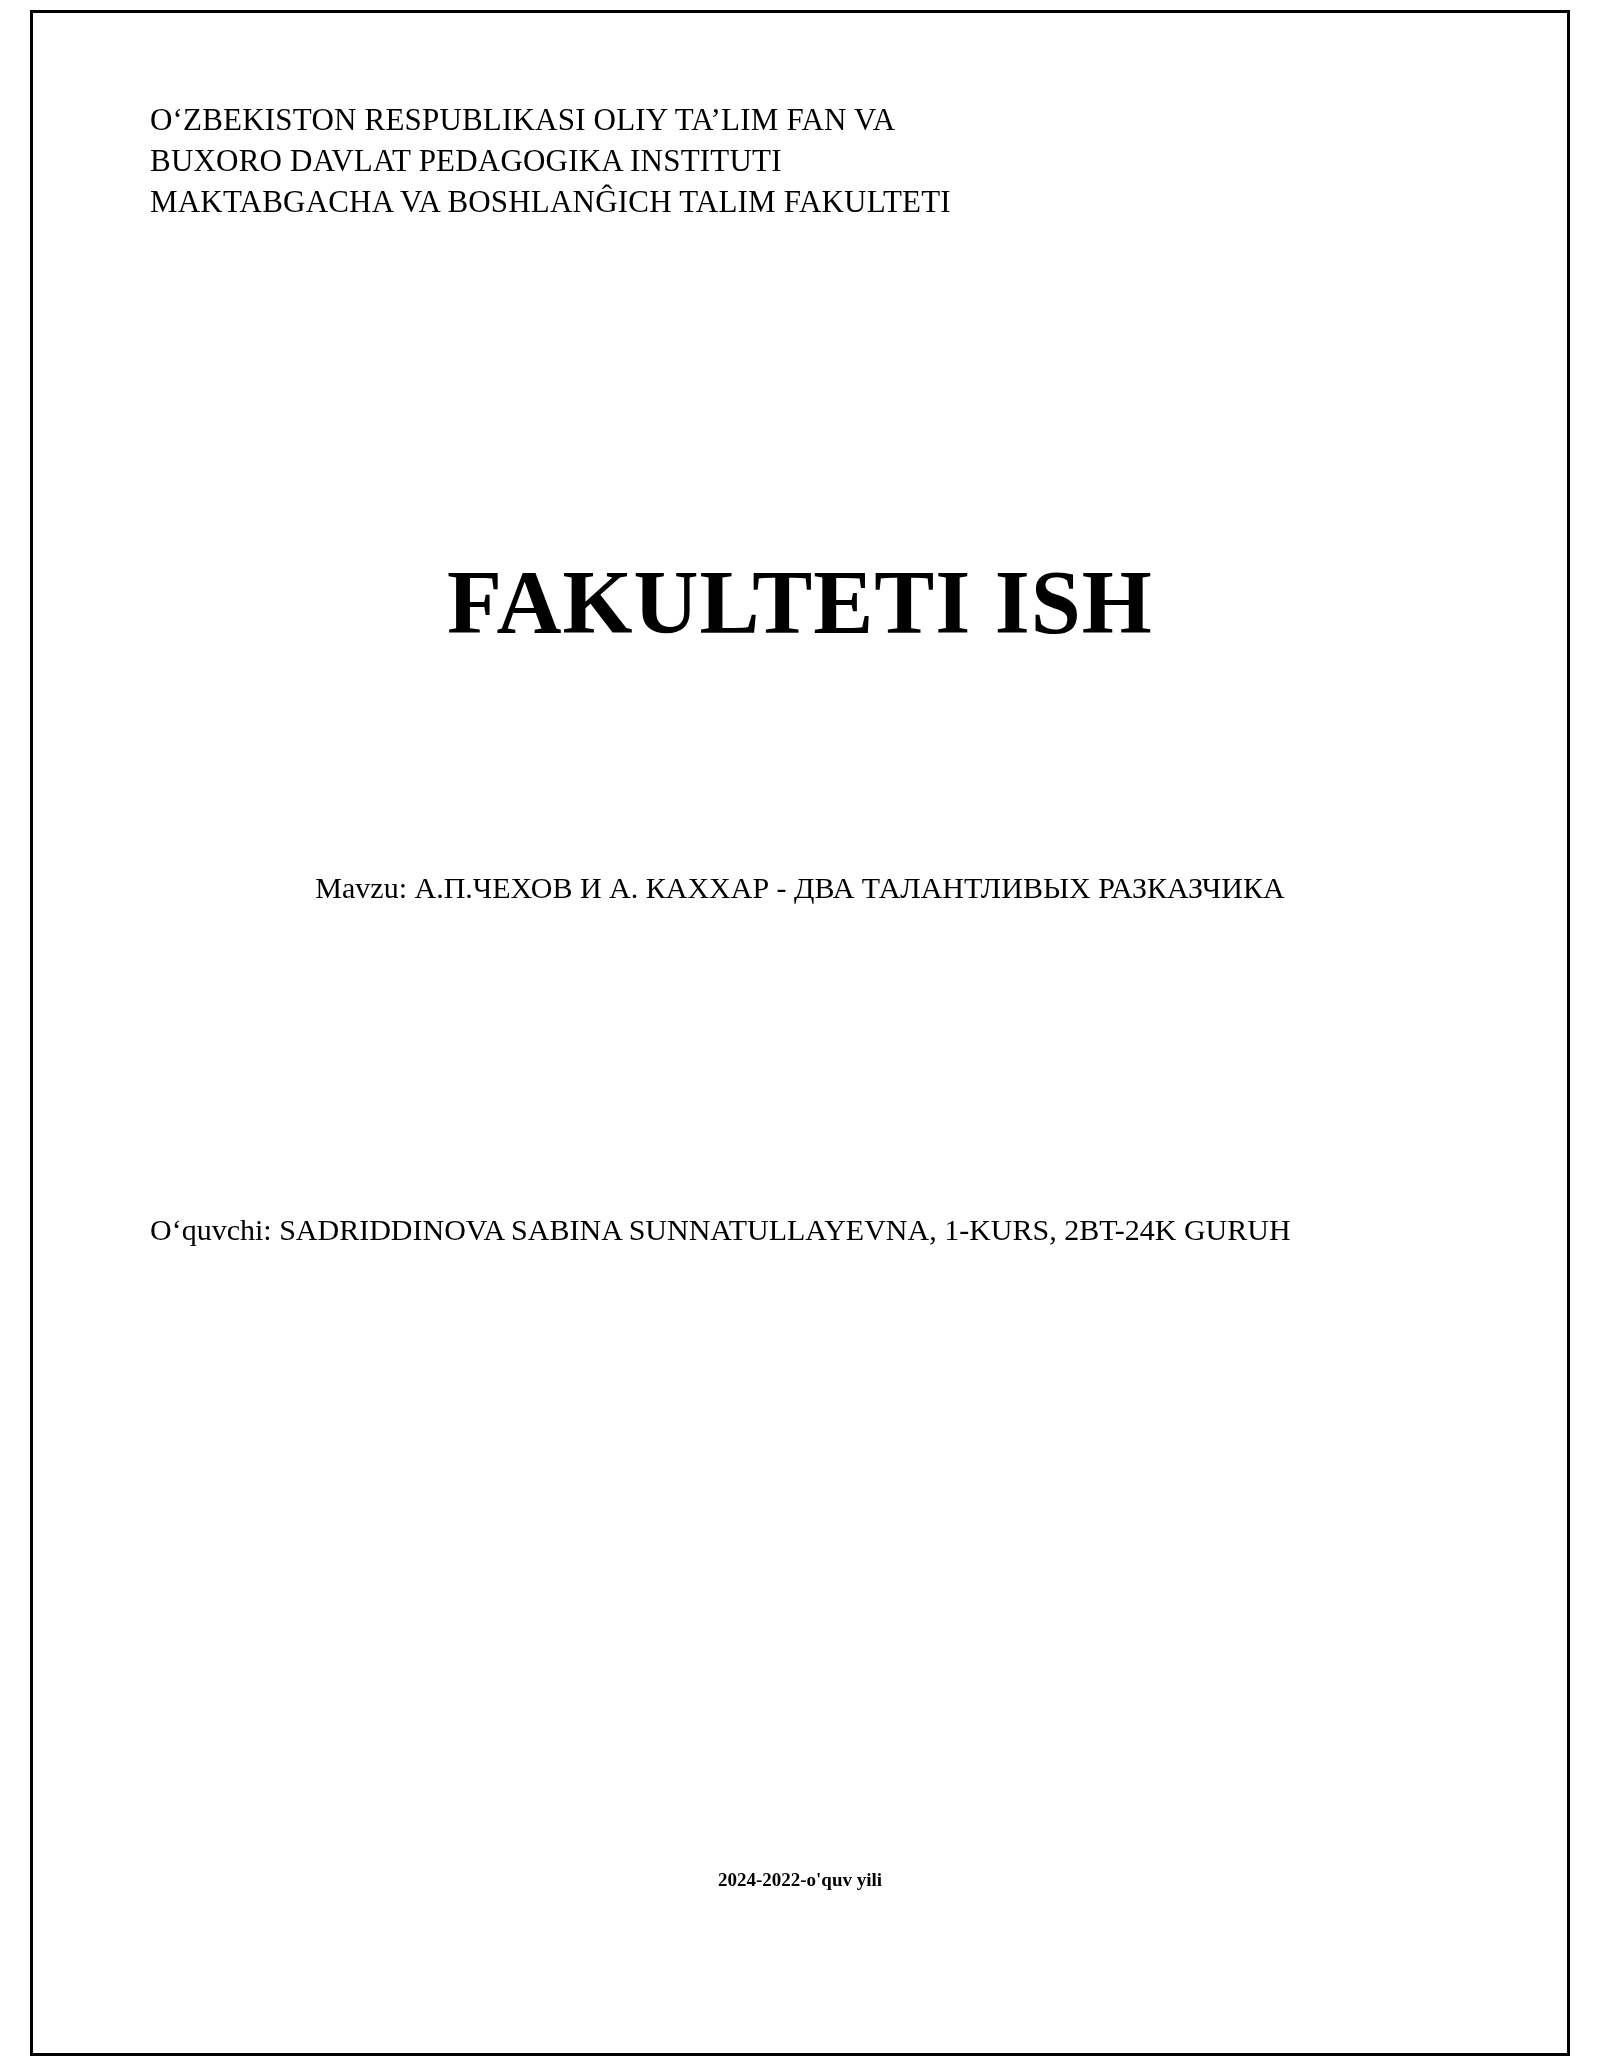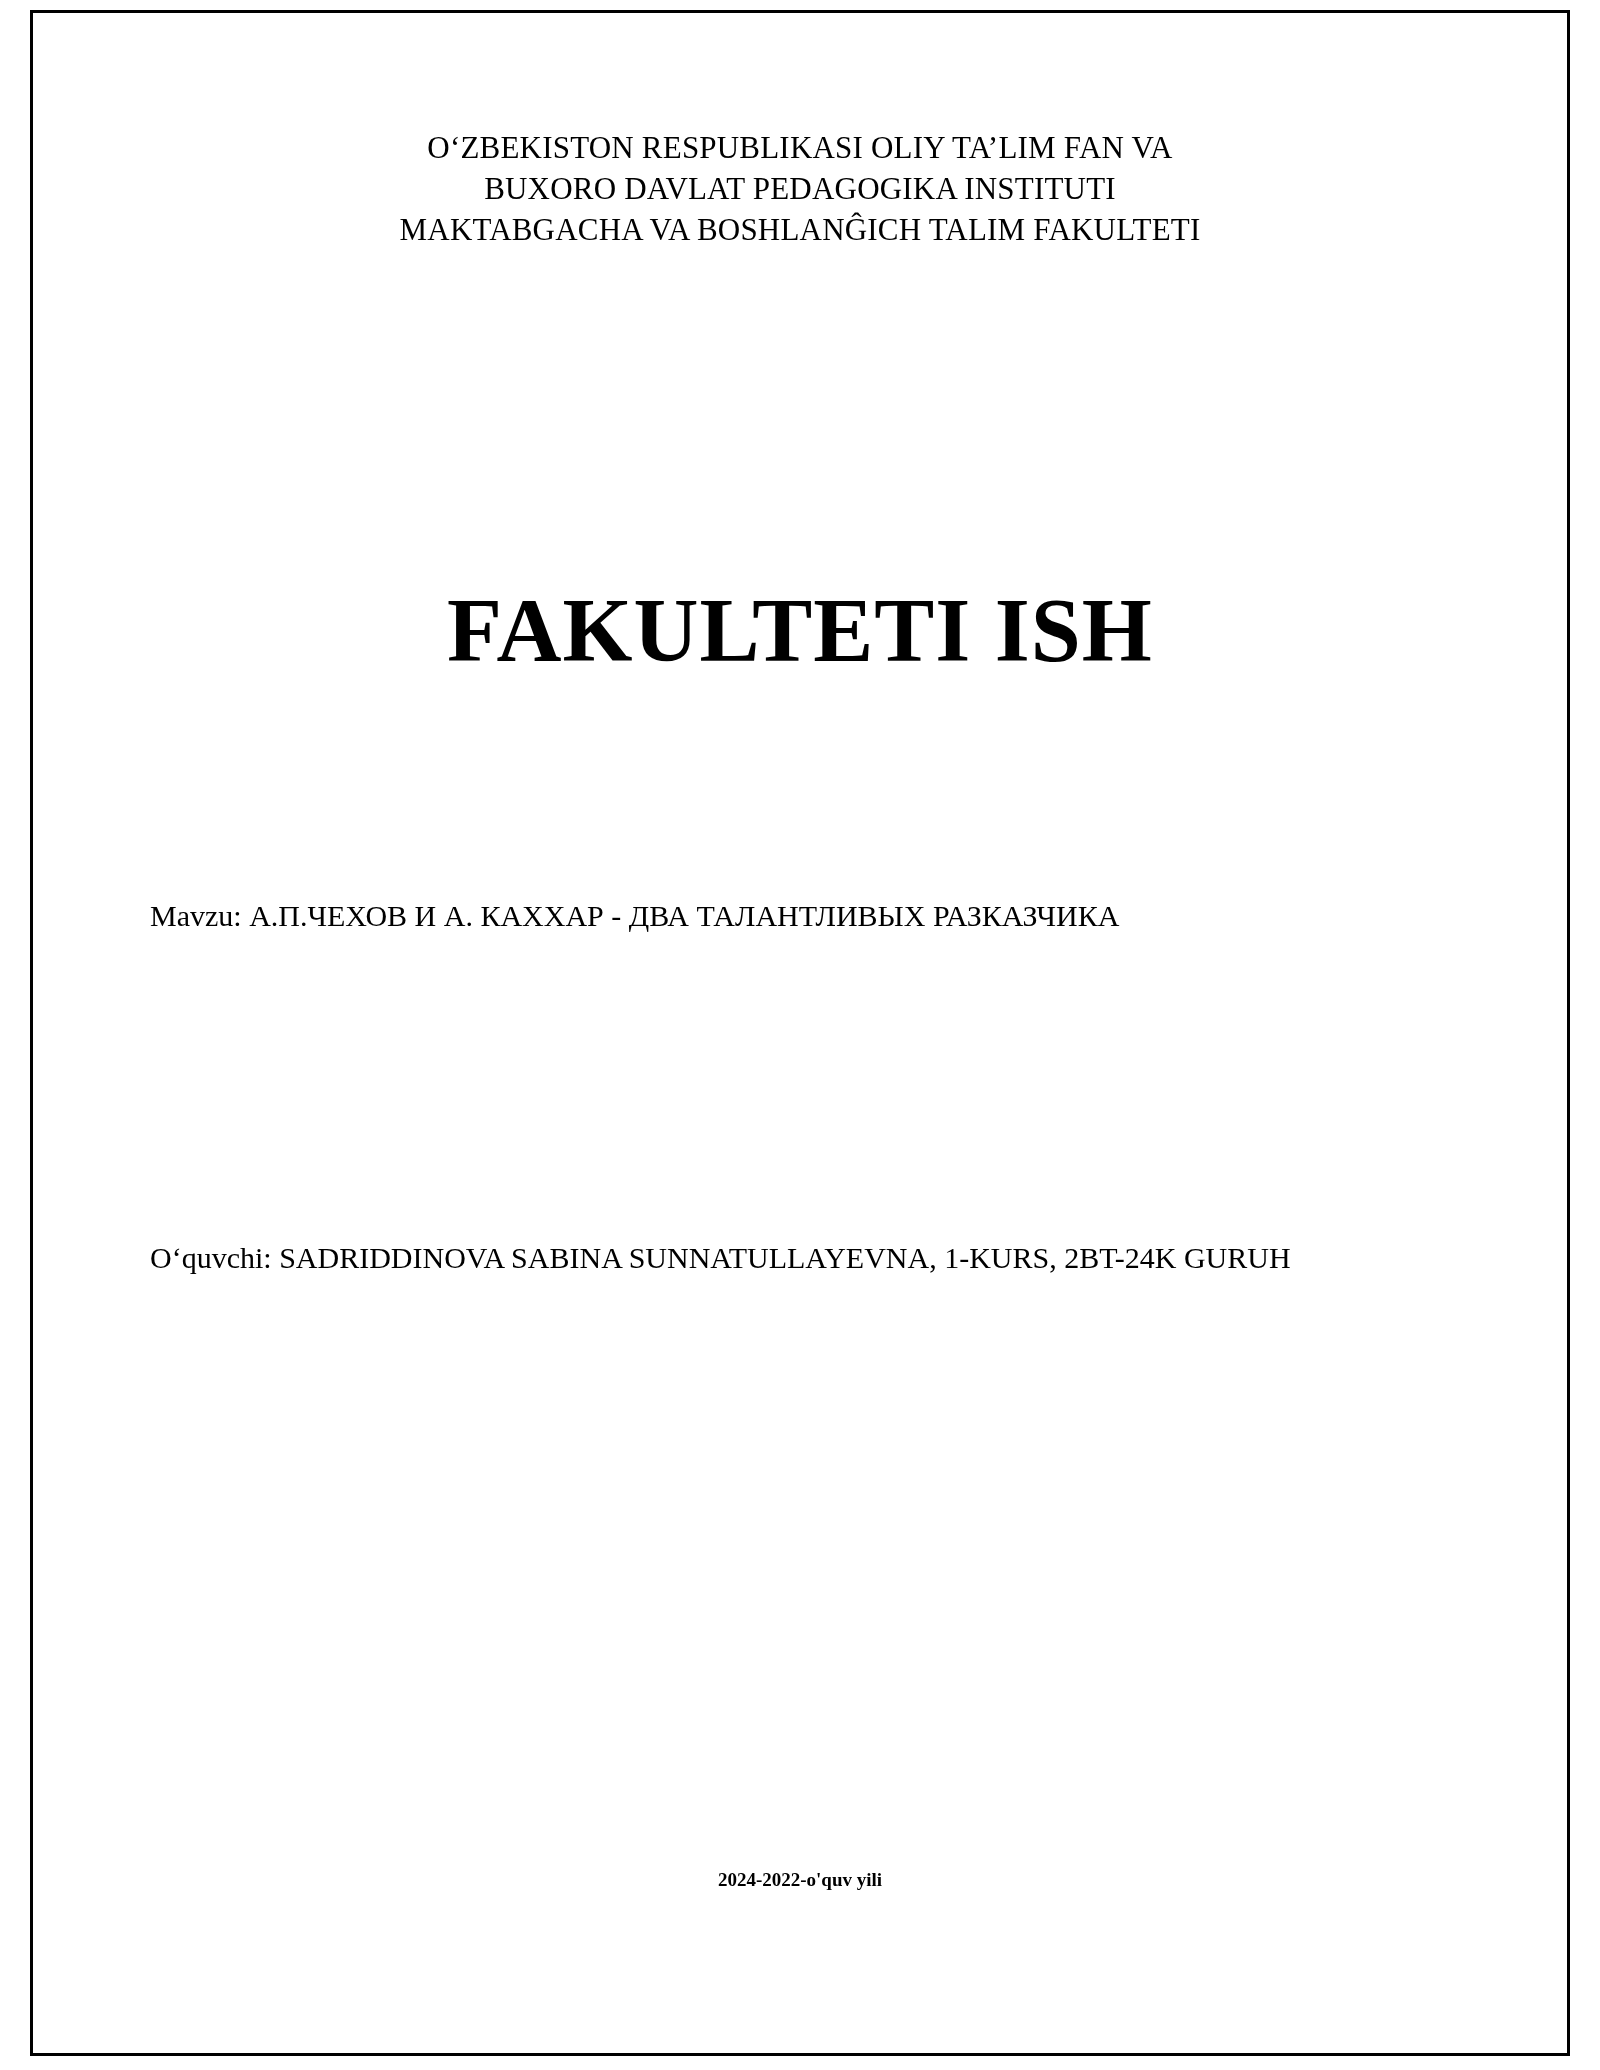--- a/index.html
+++ b/index.html
@@ -30,42 +30,41 @@
     position: absolute;
     left: 30px;
     top: 10px;
     right: 30px;
     bottom: 14px;
     box-sizing: border-box;
     padding: 0 120px;
     display: block;
   }
   .header-block {
-    margin-top: 118px;
-    text-align: center;
+    margin-top: 90px;
     font-size: 31px;
     line-height: 1.32;
     letter-spacing: 0.2px;
     font-family: Liberation Serif, serif;
   }
   .header-line {
     display: block;
     white-space: nowrap;
   }
   .main-title {
     margin-top: 330px;
     text-align: center;
     font-size: 90px;
     font-weight: bold;
     letter-spacing: 1px;
     line-height: 1.1;
   }
   .topic-block {
     margin-top: 215px;
-    text-align: left;
+    text-align: center;
     font-size: 30px;
     line-height: 1.4;
   }
   .topic-label {
     font-size: 30px;
   }
   .author-block {
     margin-top: 300px;
     font-size: 30px;
     line-height: 1.4;

